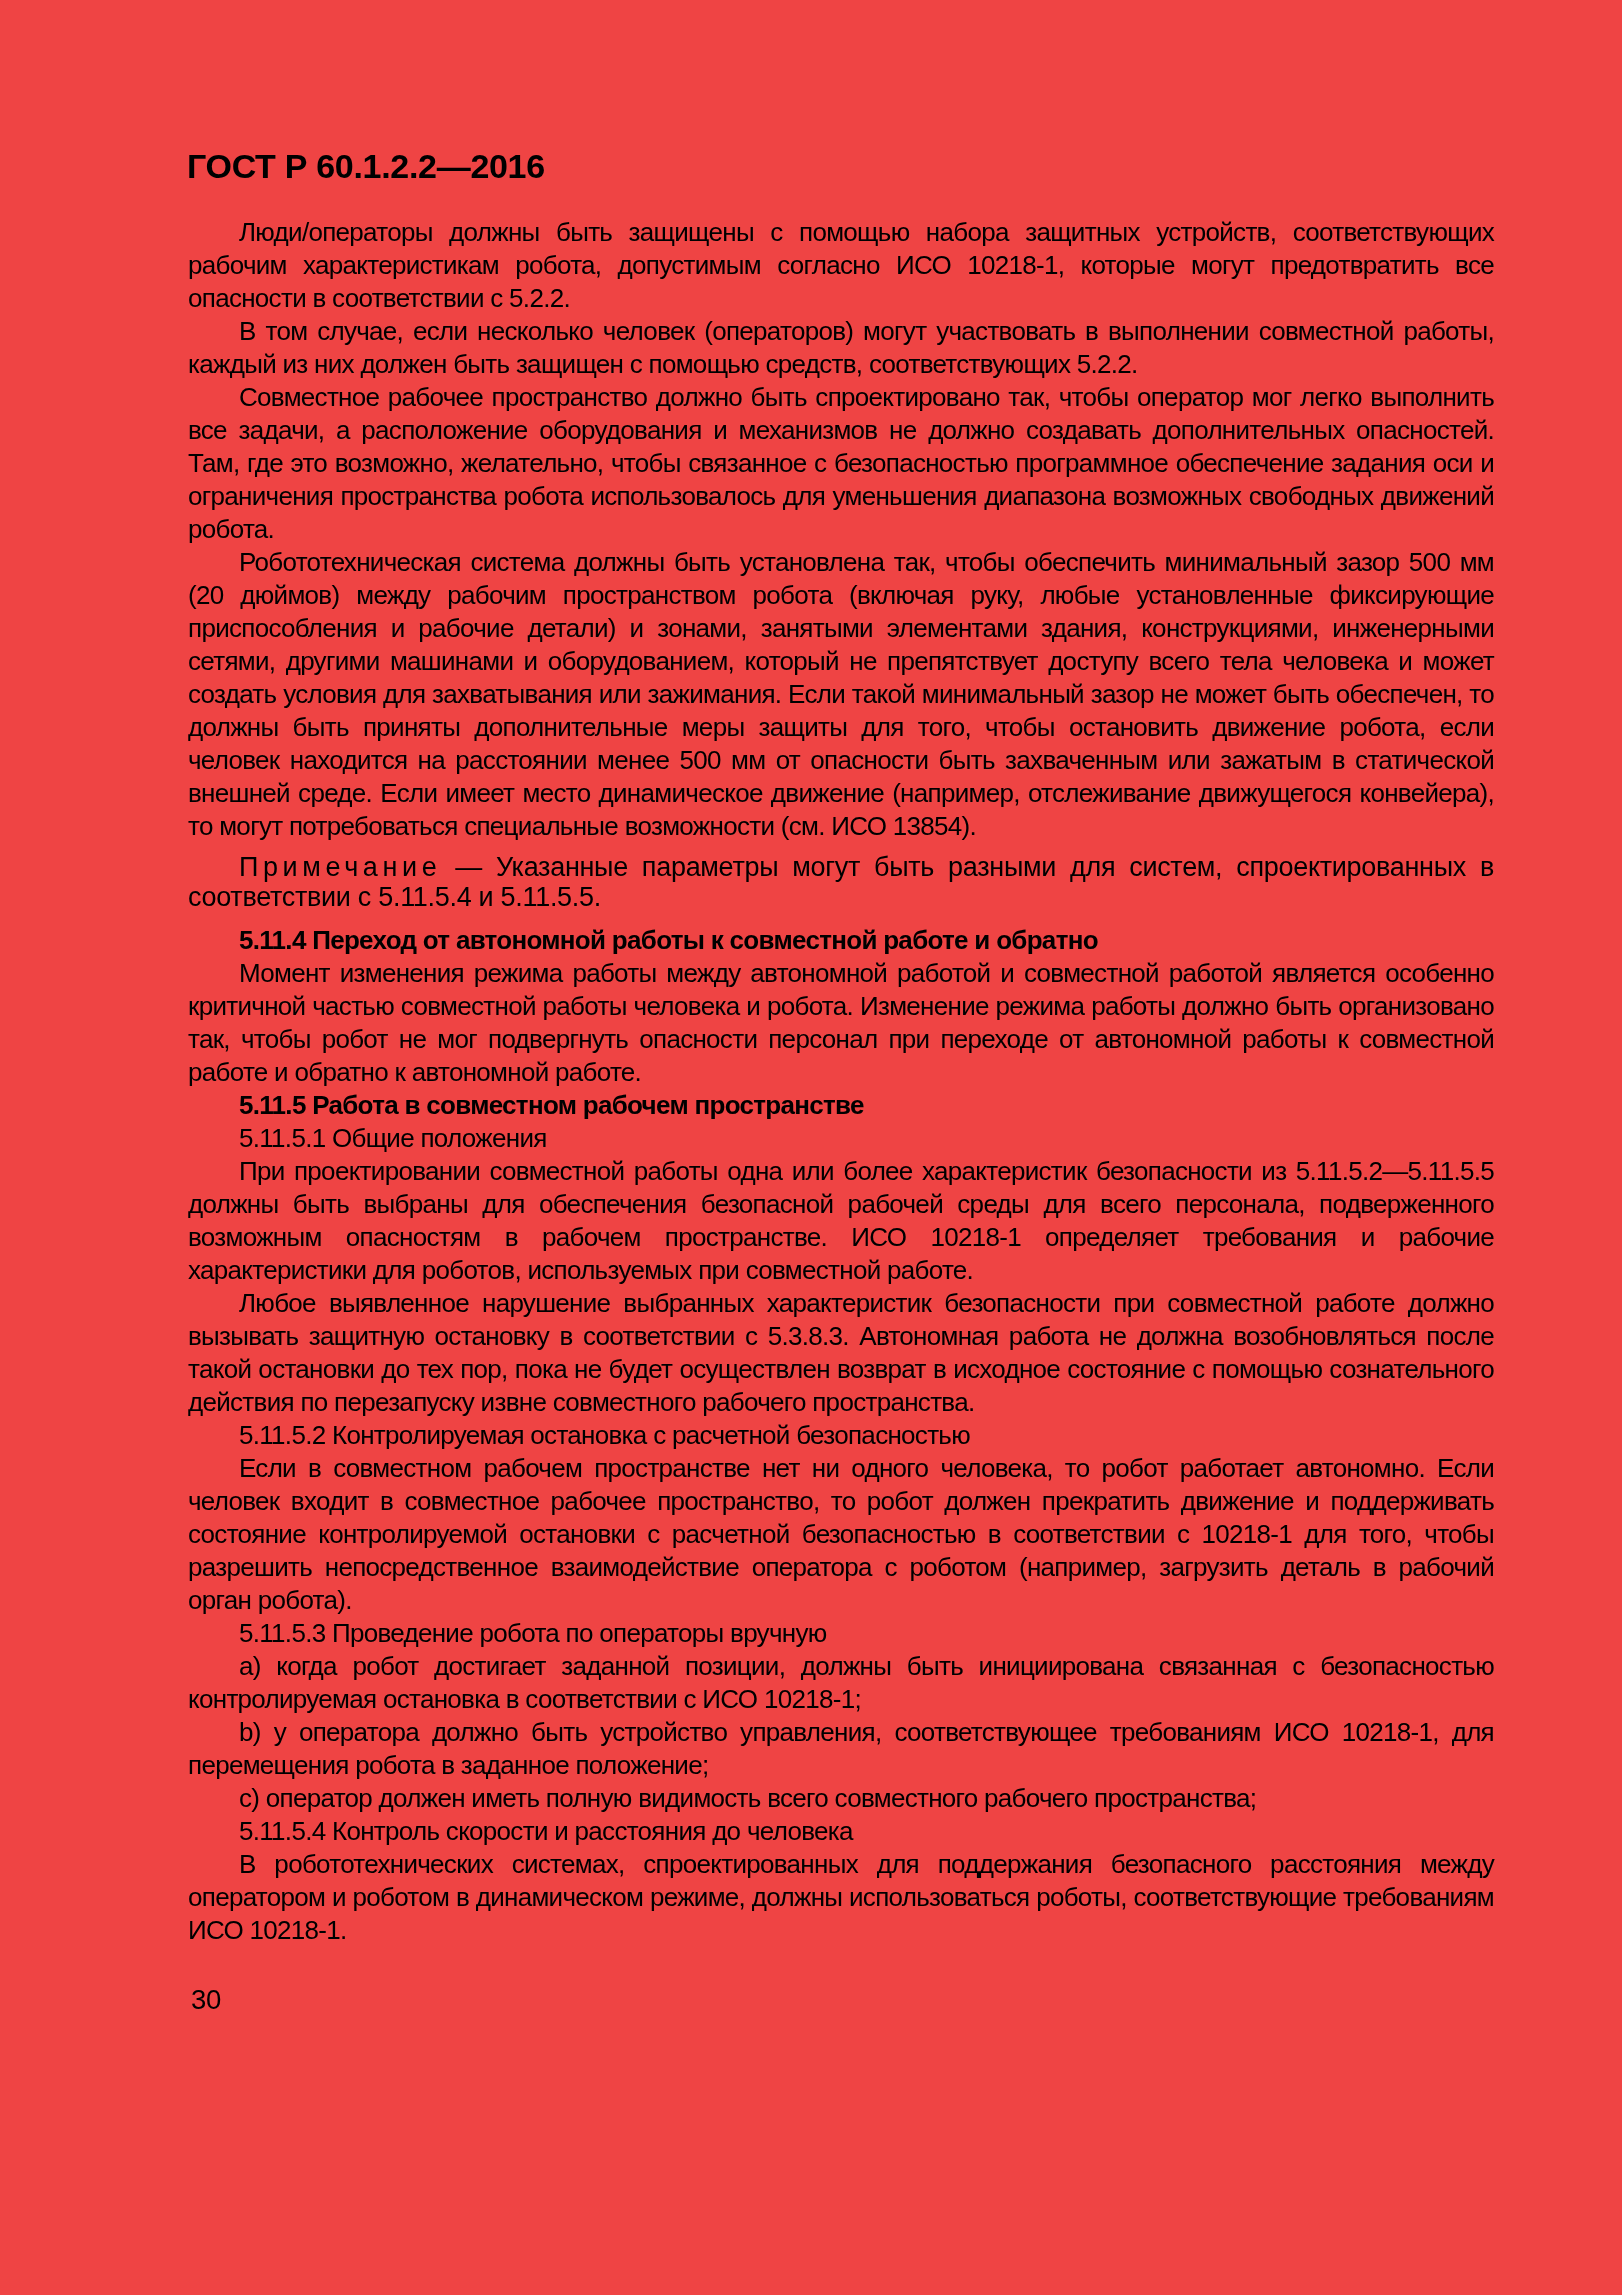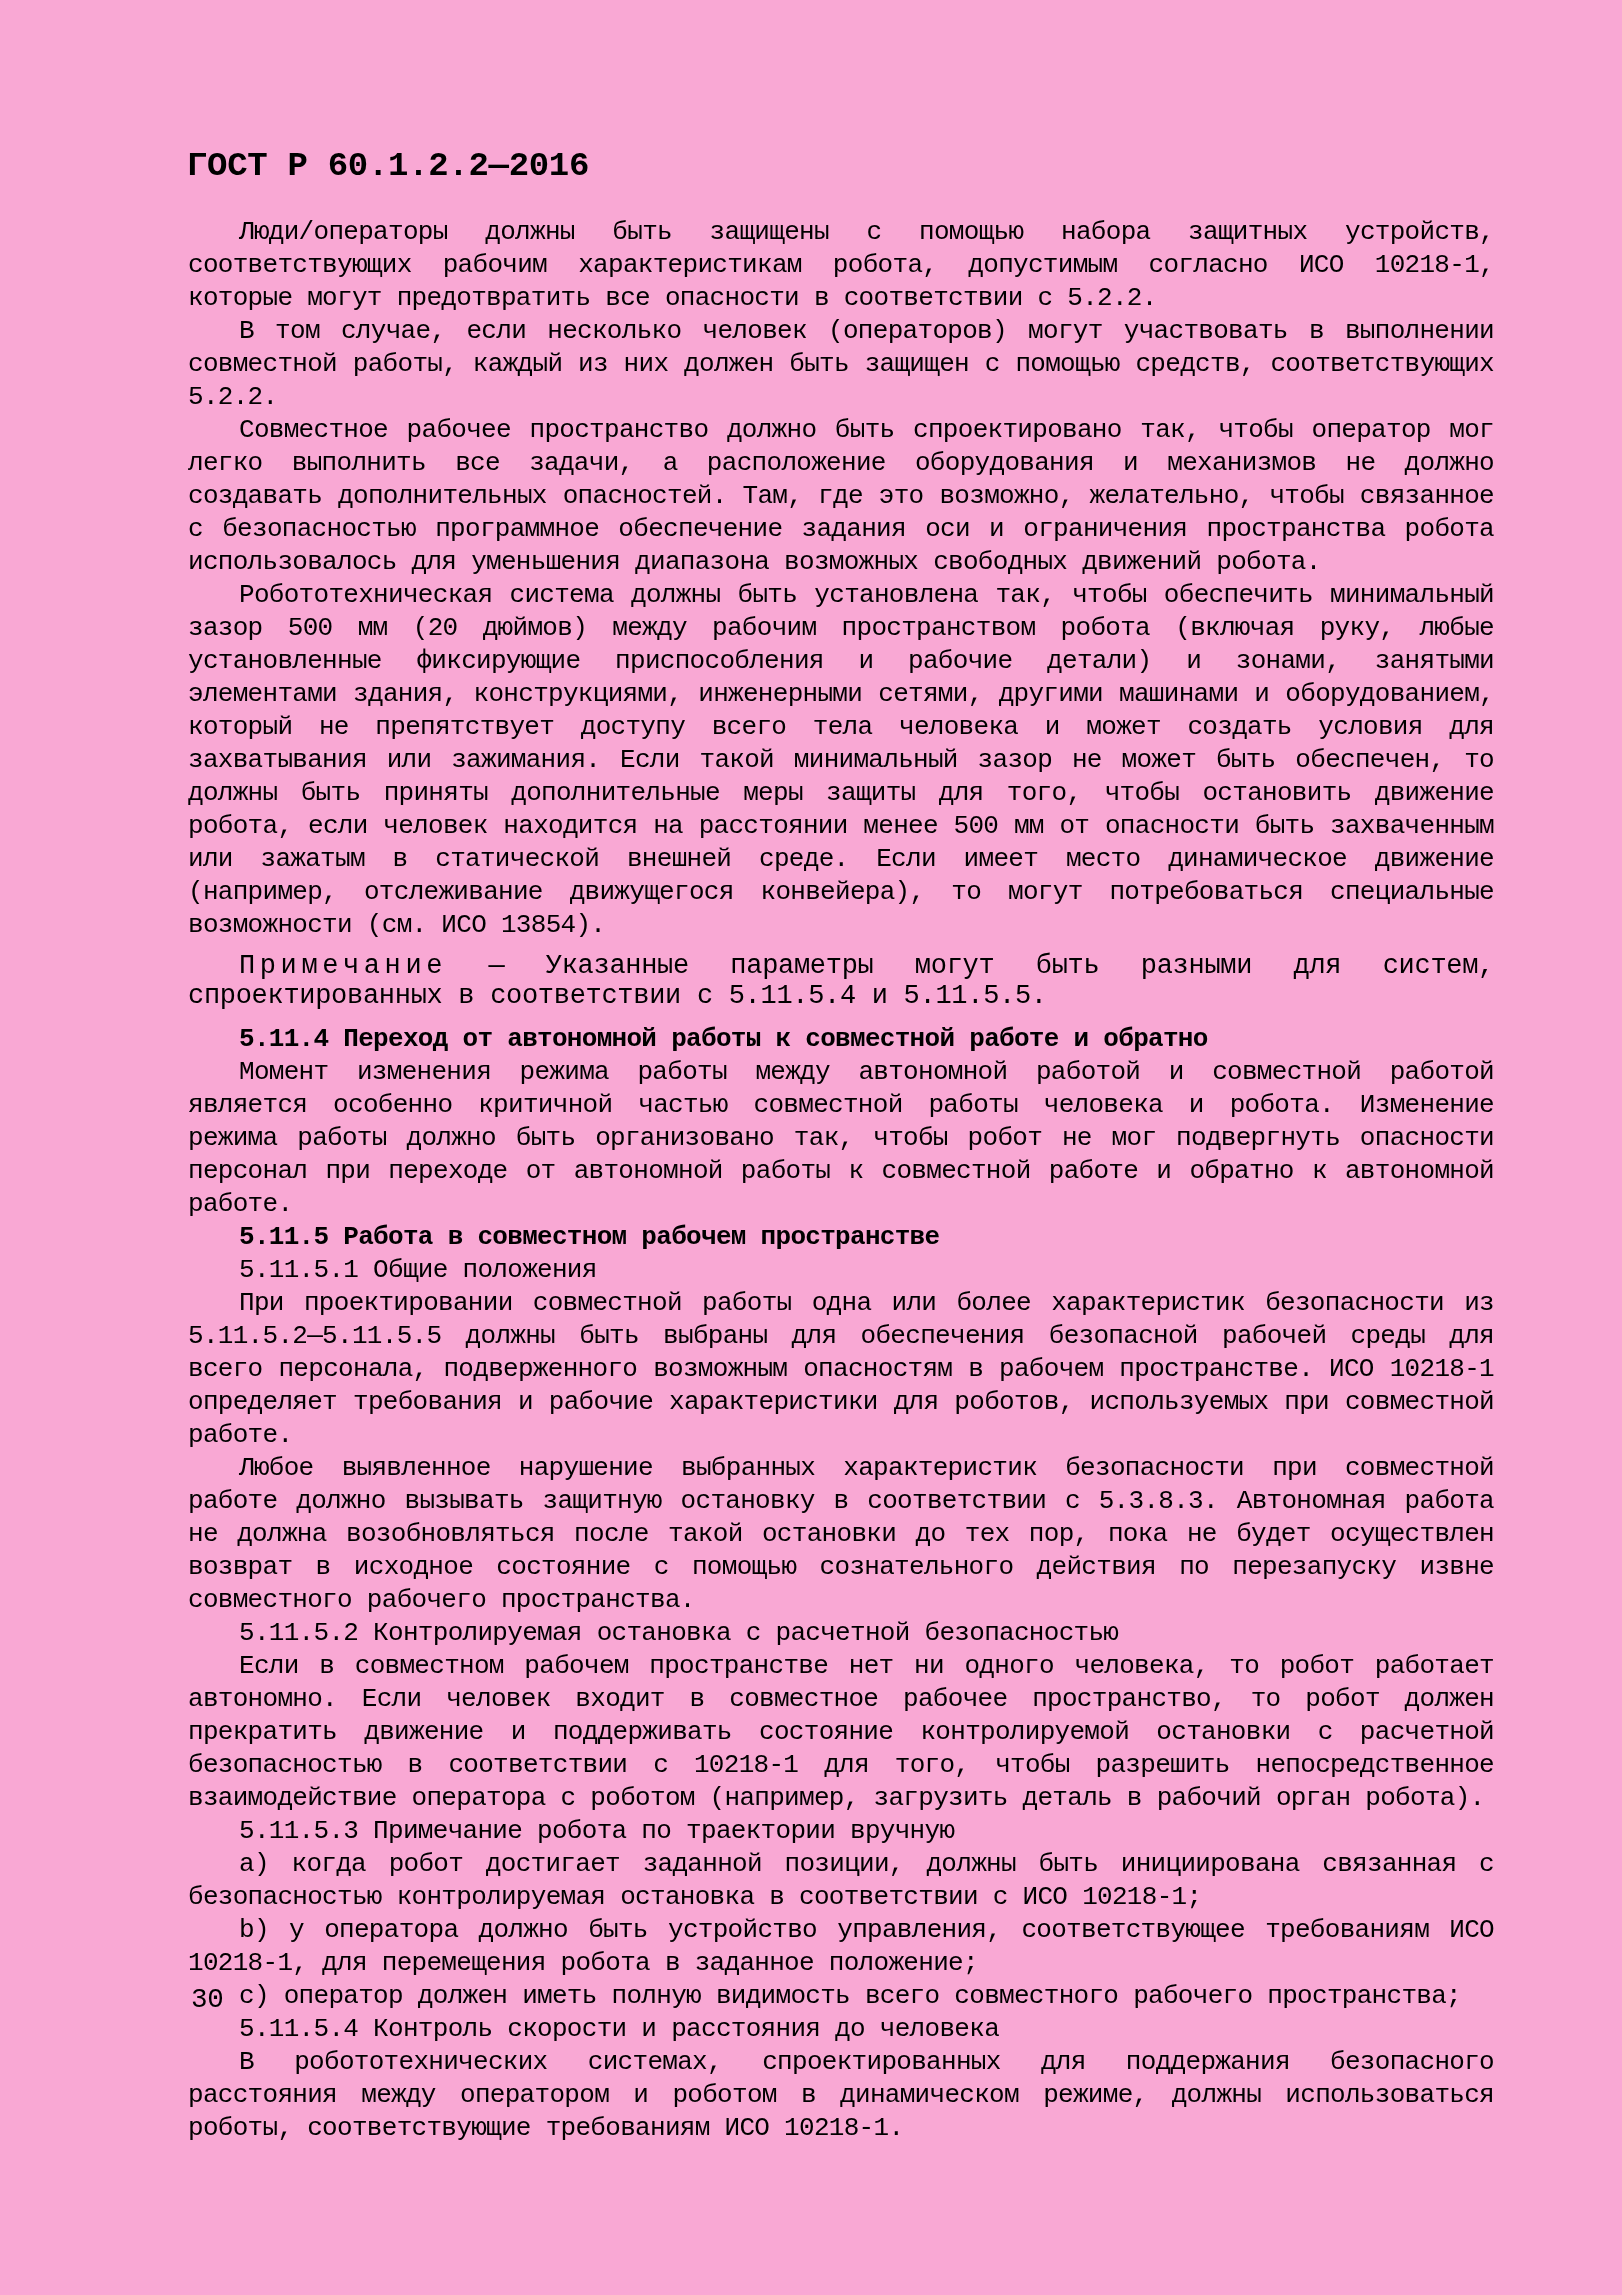--- a/index.html
+++ b/index.html
@@ -1,22 +1,22 @@
 <!DOCTYPE html>
 <html lang="ru" style="font-size:10.5px"><head>
 <meta charset="utf-8">
 <style>
   html, body { margin: 0; padding: 0; background: #ffffff; }
   .page {
     position: relative;
     width: 1623px;
     height: 2295px;
-    background: #f9a8d4;
+    background: #ef4444;
     color: #000000;
-    font-family: Liberation Mono, monospace;
+    font-family: Liberation Sans, sans-serif;
     overflow: hidden;
   }
   .doc-header {
     position: absolute;
     left: 187px;
     top: 147px;
     font-size: 34px;
     font-weight: bold;
     letter-spacing: -0.3px;
     white-space: nowrap;
@@ -68,21 +68,21 @@
     <p>Момент изменения режима работы между автономной работой и совместной работой является особенно критичной частью совместной работы человека и робота. Изменение режима работы должно быть организовано так, чтобы робот не мог подвергнуть опасности персонал при переходе от автономной работы к совместной работе и обратно к автономной работе.</p>
 
     <p class="heading">5.11.5 Работа в совместном рабочем пространстве</p>
     <p class="subheading">5.11.5.1 Общие положения</p>
     <p>При проектировании совместной работы одна или более характеристик безопасности из 5.11.5.2—5.11.5.5 должны быть выбраны для обеспечения безопасной рабочей среды для всего персонала, подверженного возможным опасностям в рабочем пространстве. ИСО 10218-1 определяет требования и рабочие характеристики для роботов, используемых при совместной работе.</p>
     <p>Любое выявленное нарушение выбранных характеристик безопасности при совместной работе должно вызывать защитную остановку в соответствии с 5.3.8.3. Автономная работа не должна возобновляться после такой остановки до тех пор, пока не будет осуществлен возврат в исходное состояние с помощью сознательного действия по перезапуску извне совместного рабочего пространства.</p>
 
     <p class="subheading">5.11.5.2 Контролируемая остановка с расчетной безопасностью</p>
     <p>Если в совместном рабочем пространстве нет ни одного человека, то робот работает автономно. Если человек входит в совместное рабочее пространство, то робот должен прекратить движение и поддерживать состояние контролируемой остановки с расчетной безопасностью в соответствии с 10218-1 для того, чтобы разрешить непосредственное взаимодействие оператора с роботом (например, загрузить деталь в рабочий орган робота).</p>
 
-    <p class="subheading">5.11.5.3 Примечание робота по траектории вручную</p>
+    <p class="subheading">5.11.5.3 Проведение робота по операторы вручную</p>
     <p>a) когда робот достигает заданной позиции, должны быть инициирована связанная с безопасностью контролируемая остановка в соответствии с ИСО 10218-1;</p>
     <p>b) у оператора должно быть устройство управления, соответствующее требованиям ИСО 10218-1, для перемещения робота в заданное положение;</p>
     <p>c) оператор должен иметь полную видимость всего совместного рабочего пространства;</p>
 
     <p class="subheading">5.11.5.4 Контроль скорости и расстояния до человека</p>
     <p>В робототехнических системах, спроектированных для поддержания безопасного расстояния между оператором и роботом в динамическом режиме, должны использоваться роботы, соответствующие требованиям ИСО 10218-1.</p>
   </div>
 
   <div class="page-number">30</div>
 

